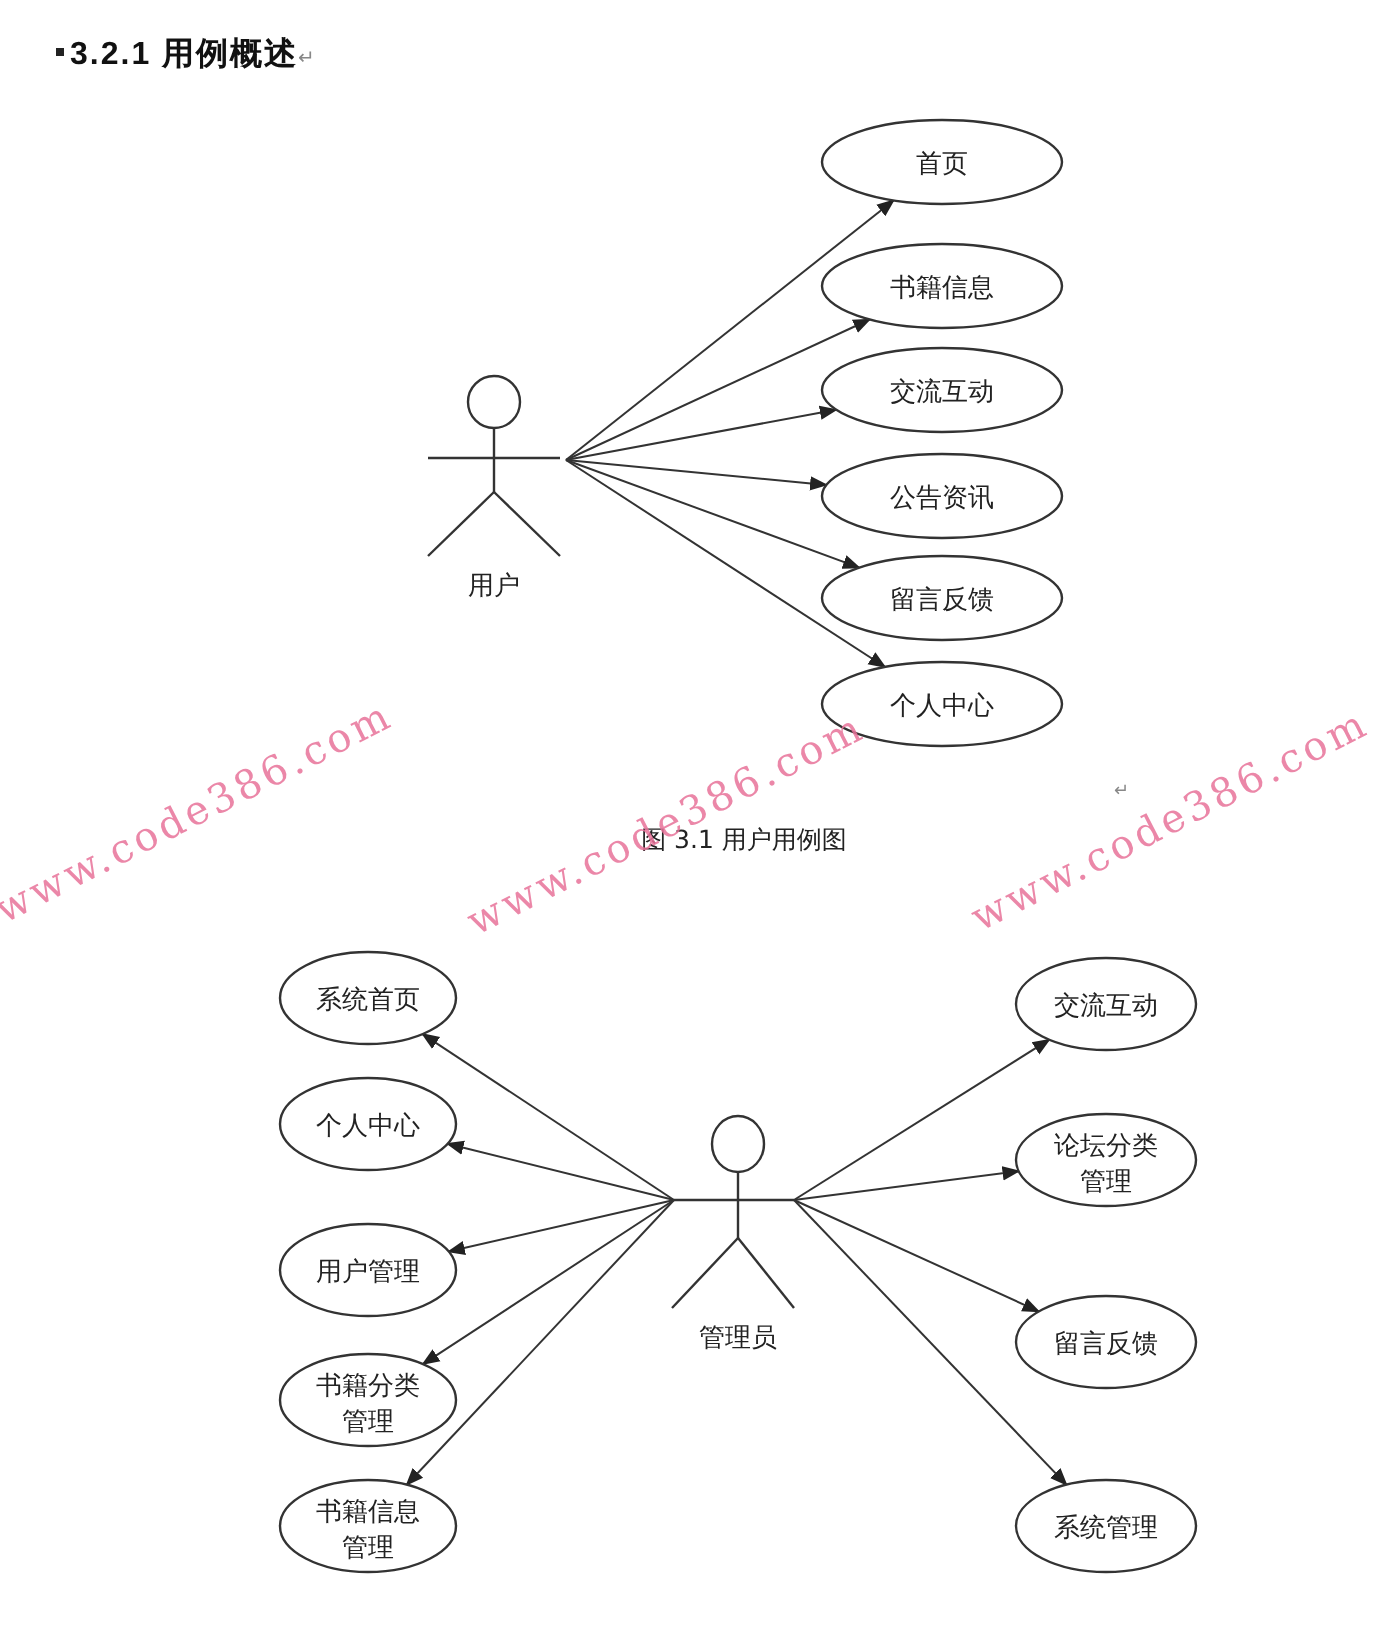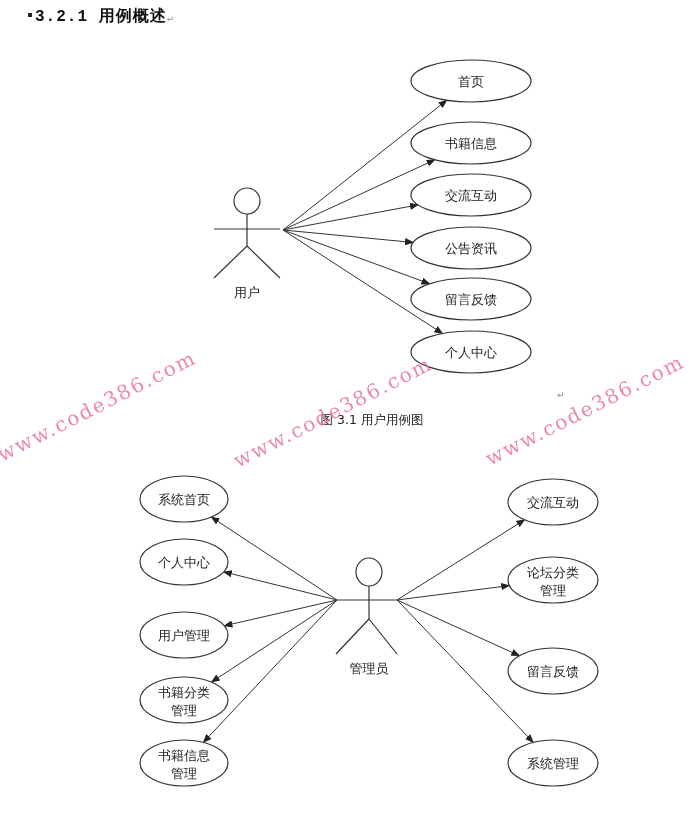--- a/index.html
+++ b/index.html
@@ -1,19 +1,19 @@
 <!DOCTYPE html>
 <html><head>
 <meta charset="utf-8">
 <style>
   html, body { margin: 0; padding: 0; background: #ffffff; }
   body { width: 692px; height: 816px; position: relative; overflow: hidden;
          font-family: "DejaVu Sans", "Liberation Sans", sans-serif; }
-  .heading { position: absolute; left: 28px; top: 6px; font-size: 16px; font-weight: bold;
-             color: #111; letter-spacing: 1px; font-family: Liberation Mono, monospace; }
+  .heading { position: absolute; left: 28px; top: 17px; font-size: 16px; font-weight: bold;
+             color: #111; letter-spacing: 1px; font-family: Liberation Sans, sans-serif; }
   .heading .bullet { display: inline-block; width: 4px; height: 4px; background: #222;
                      vertical-align: middle; margin-right: 3px; margin-top: -4px; }
   .heading .pmark { font-size: 10px; color: #888; font-weight: normal; }
   svg { position: absolute; left: 0; top: 0; }
   .uc-text { font-size: 13px; fill: #222; font-family: "DejaVu Sans", sans-serif; }
   .caption { font-size: 12.5px; fill: #222; font-family: "DejaVu Sans", sans-serif; }
   .wm { font-size: 20px; fill: #e8739a; font-family: "DejaVu Serif", serif; letter-spacing: 2px; opacity: 0.85; }
   .pm { font-size: 9px; fill: #888; }
 </style>
 </head>

